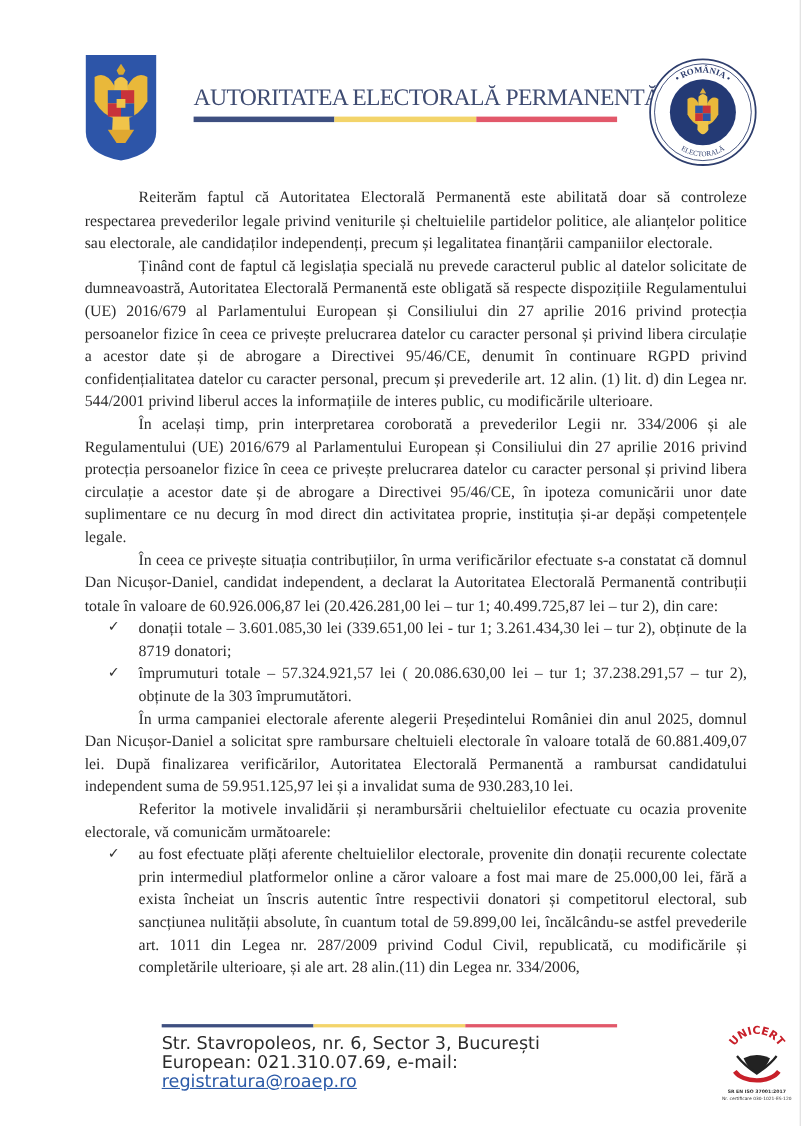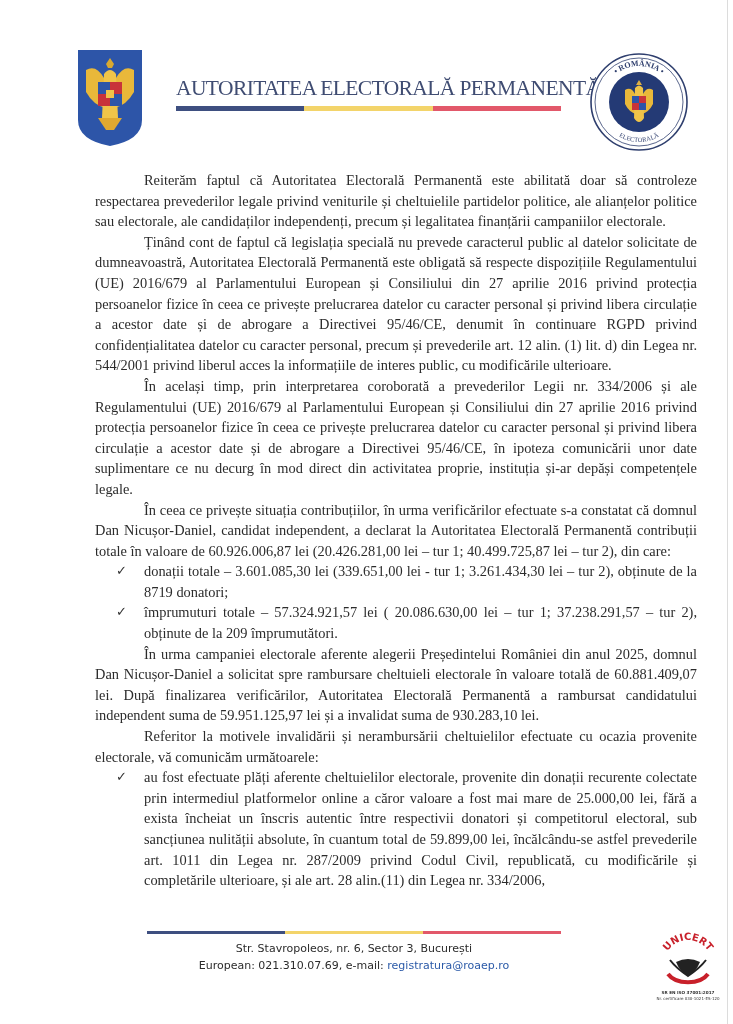--- a/index.html
+++ b/index.html
@@ -16,37 +16,37 @@
     font-family: "Liberation Serif", serif; font-size: 21.5px; letter-spacing: -0.6px;
     color: #3f4c72; white-space: nowrap;
   }
   .tricolor { position: absolute; left: 176px; top: 106px; width: 385px; height: 5px; display: flex; }
   .tricolor span { flex: 1; height: 100%; }
   .seal { position: absolute; left: 589px; top: 52px; width: 100px; height: 100px; }
 
   
   .body-text {
     position: absolute; left: 77px; top: 170px; width: 602px;
-    font-size: 14.4px; line-height: 20.6px; text-align: justify; color: #2b2b2b; margin-left: 18px;
+    font-size: 14.4px; line-height: 20.6px; text-align: justify; color: #2b2b2b;
   }
   .body-text p { margin: 0; text-indent: 49px; }
   .body-text ul { list-style: none; margin: 0; padding: 0 0 0 49px; }
   .body-text li { position: relative; padding-left: 0; }
   .body-text li .check {
     position: absolute; left: -28px; top: 0; font-family: "DejaVu Sans", sans-serif; font-size: 13px; color: #333;
   }
 
   
   .footer-bar { position: absolute; left: 147px; top: 931px; width: 414px; height: 2.5px; display: flex; }
   .footer-bar span { flex: 1; height: 100%; }
   .footer {
-    position: absolute; left: 147px; top: 940px; width: 414px; text-align: center;
-    font-family: "DejaVu Sans", sans-serif; font-size: 11px; line-height: 17px; color: #2b2b2b;
+    position: absolute; left: 147px; top: 940px; width: 414px; 
+    font-family: "DejaVu Sans", sans-serif; font-size: 16px; line-height: 17px; color: #2b2b2b;
   }
-  .footer a { color: #2b5aa8; }
+  .footer a { color: #2b5aa8; text-decoration: underline; }
   .unicert { position: absolute; left: 652px; top: 930px; width: 72px; height: 80px; }
 </style>
 </head>
 <body>
 
 <div class="right-edge"></div>
 
 <div class="emblem-left">
   <svg viewBox="0 0 68 100" width="68" height="100">
     <path d="M2 2 H66 V72 Q66 92 34 98 Q2 92 2 72 Z" fill="#2d55a8"></path>
@@ -102,21 +102,21 @@
   <p>Ținând cont de faptul că legislația specială nu prevede caracterul public al datelor solicitate de dumneavoastră, Autoritatea Electorală Permanentă este obligată să respecte dispozițiile Regulamentului (UE) 2016/679 al Parlamentului European și Consiliului din 27 aprilie 2016 privind protecția persoanelor fizice în ceea ce privește prelucrarea datelor cu caracter personal și privind libera circulație a acestor date și de abrogare a Directivei 95/46/CE, denumit în continuare RGPD privind confidențialitatea datelor cu caracter personal, precum și prevederile art. 12 alin. (1) lit. d) din Legea nr. 544/2001 privind liberul acces la informațiile de interes public, cu modificările ulterioare.</p>
   <p>În același timp, prin interpretarea coroborată a prevederilor Legii nr. 334/2006 și ale Regulamentului (UE) 2016/679 al Parlamentului European și Consiliului din 27 aprilie 2016 privind protecția persoanelor fizice în ceea ce privește prelucrarea datelor cu caracter personal și privind libera circulație a acestor date și de abrogare a Directivei 95/46/CE, în ipoteza comunicării unor date suplimentare ce nu decurg în mod direct din activitatea proprie, instituția și-ar depăși competențele legale.</p>
   <p>În ceea ce privește situația contribuțiilor, în urma verificărilor efectuate s-a constatat că domnul Dan Nicușor-Daniel, candidat independent, a declarat la Autoritatea Electorală Permanentă contribuții totale în valoare de  60.926.006,87 lei (20.426.281,00 lei – tur 1; 40.499.725,87 lei – tur 2), din care:</p>
   <ul>
     <li>
       <span class="check">✓</span>
       <span>donații totale – 3.601.085,30 lei (339.651,00 lei -  tur 1; 3.261.434,30 lei – tur 2), obținute de la 8719 donatori;</span>
     </li>
     <li>
       <span class="check">✓</span>
-      <span>împrumuturi totale – 57.324.921,57 lei ( 20.086.630,00 lei – tur 1; 37.238.291,57 – tur 2), obținute de la 209 împrumutători.</span>
+      <span>împrumuturi totale – 57.324.921,57 lei ( 20.086.630,00 lei – tur 1; 37.238.291,57 – tur 2), obținute de la 303 împrumutători.</span>
     </li>
   </ul>
   <p>În urma campaniei electorale aferente alegerii Președintelui României din anul 2025, domnul Dan Nicușor-Daniel a solicitat spre rambursare cheltuieli electorale în valoare totală de 60.881.409,07 lei. După finalizarea verificărilor, Autoritatea Electorală Permanentă a rambursat candidatului independent suma de 59.951.125,97 lei și a invalidat suma de 930.283,10 lei.</p>
   <p>Referitor la motivele invalidării și nerambursării cheltuielilor efectuate cu ocazia provenite electorale, vă comunicăm următoarele:</p>
   <ul>
     <li>
       <span class="check">✓</span>
       <span>au fost efectuate plăți aferente cheltuielilor electorale, provenite din donații recurente colectate prin intermediul platformelor online a căror valoare a fost mai mare de 25.000,00 lei, fără a exista încheiat un înscris autentic între respectivii donatori și competitorul electoral, sub sancțiunea nulității absolute, în cuantum total de 59.899,00 lei, încălcându-se astfel prevederile art. 1011 din Legea nr. 287/2009 privind Codul Civil, republicată, cu modificările și completările ulterioare,  și ale art. 28 alin.(11) din Legea nr. 334/2006,</span>
     </li>
   </ul>

